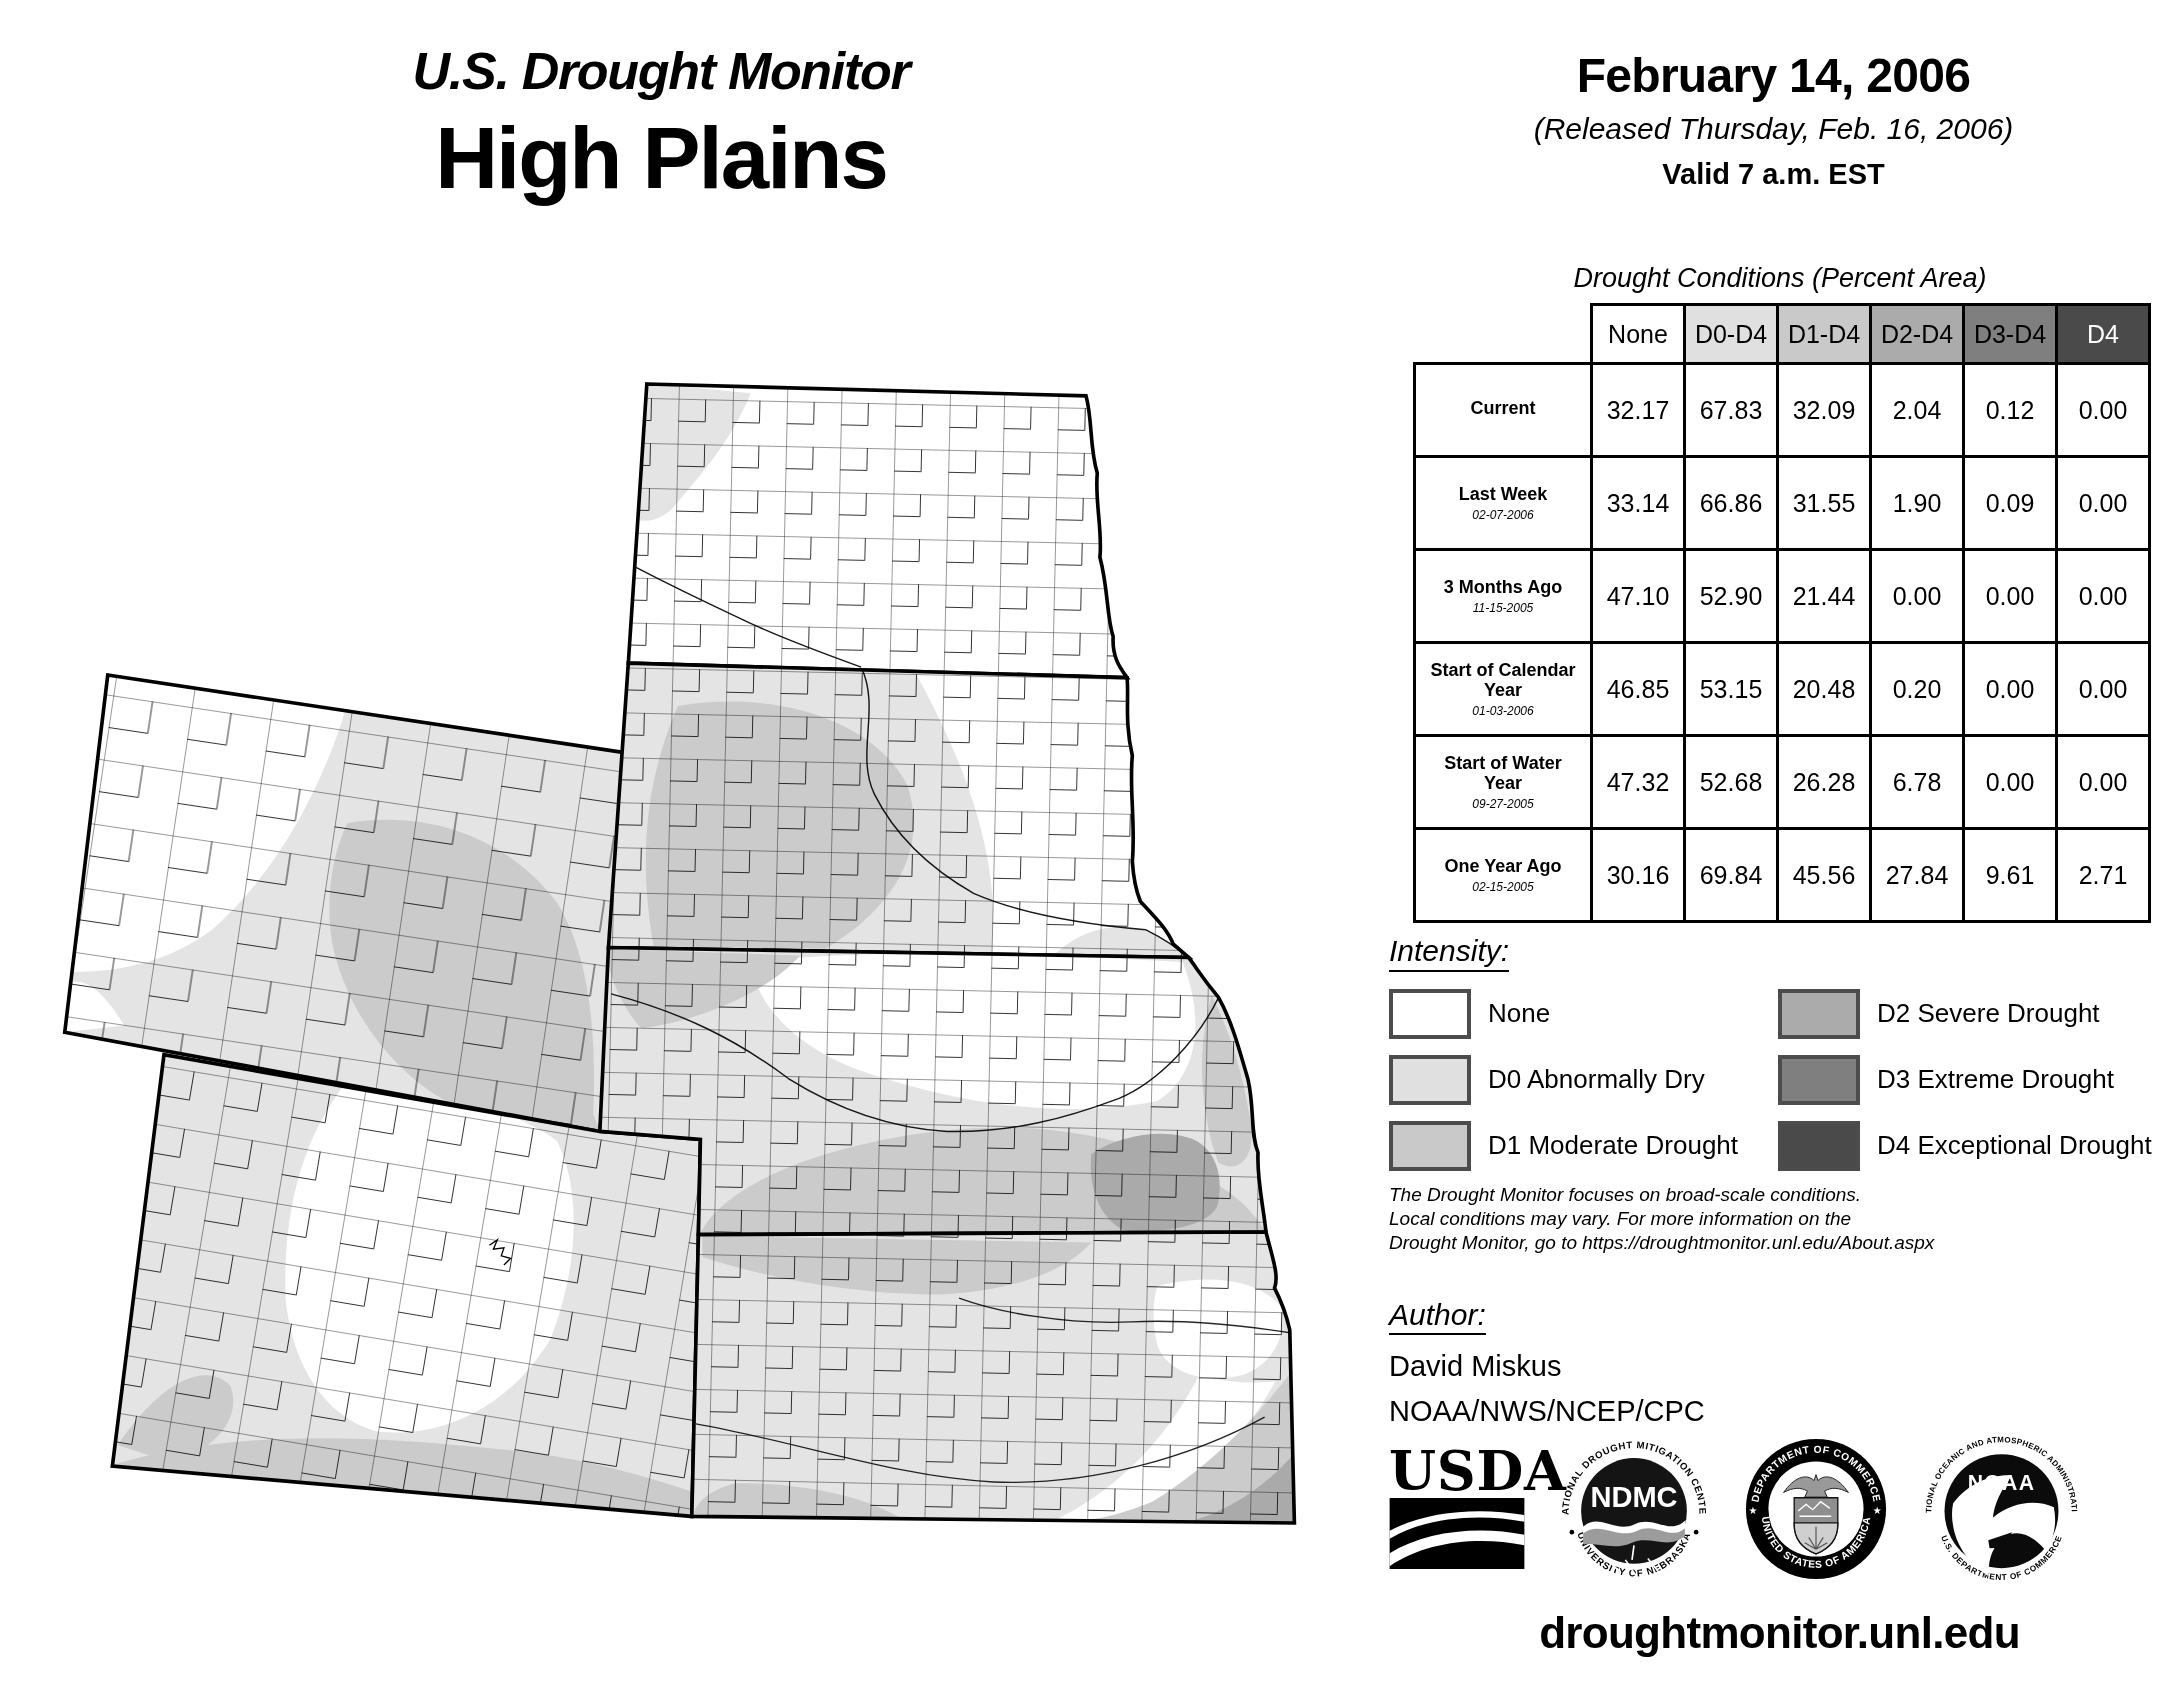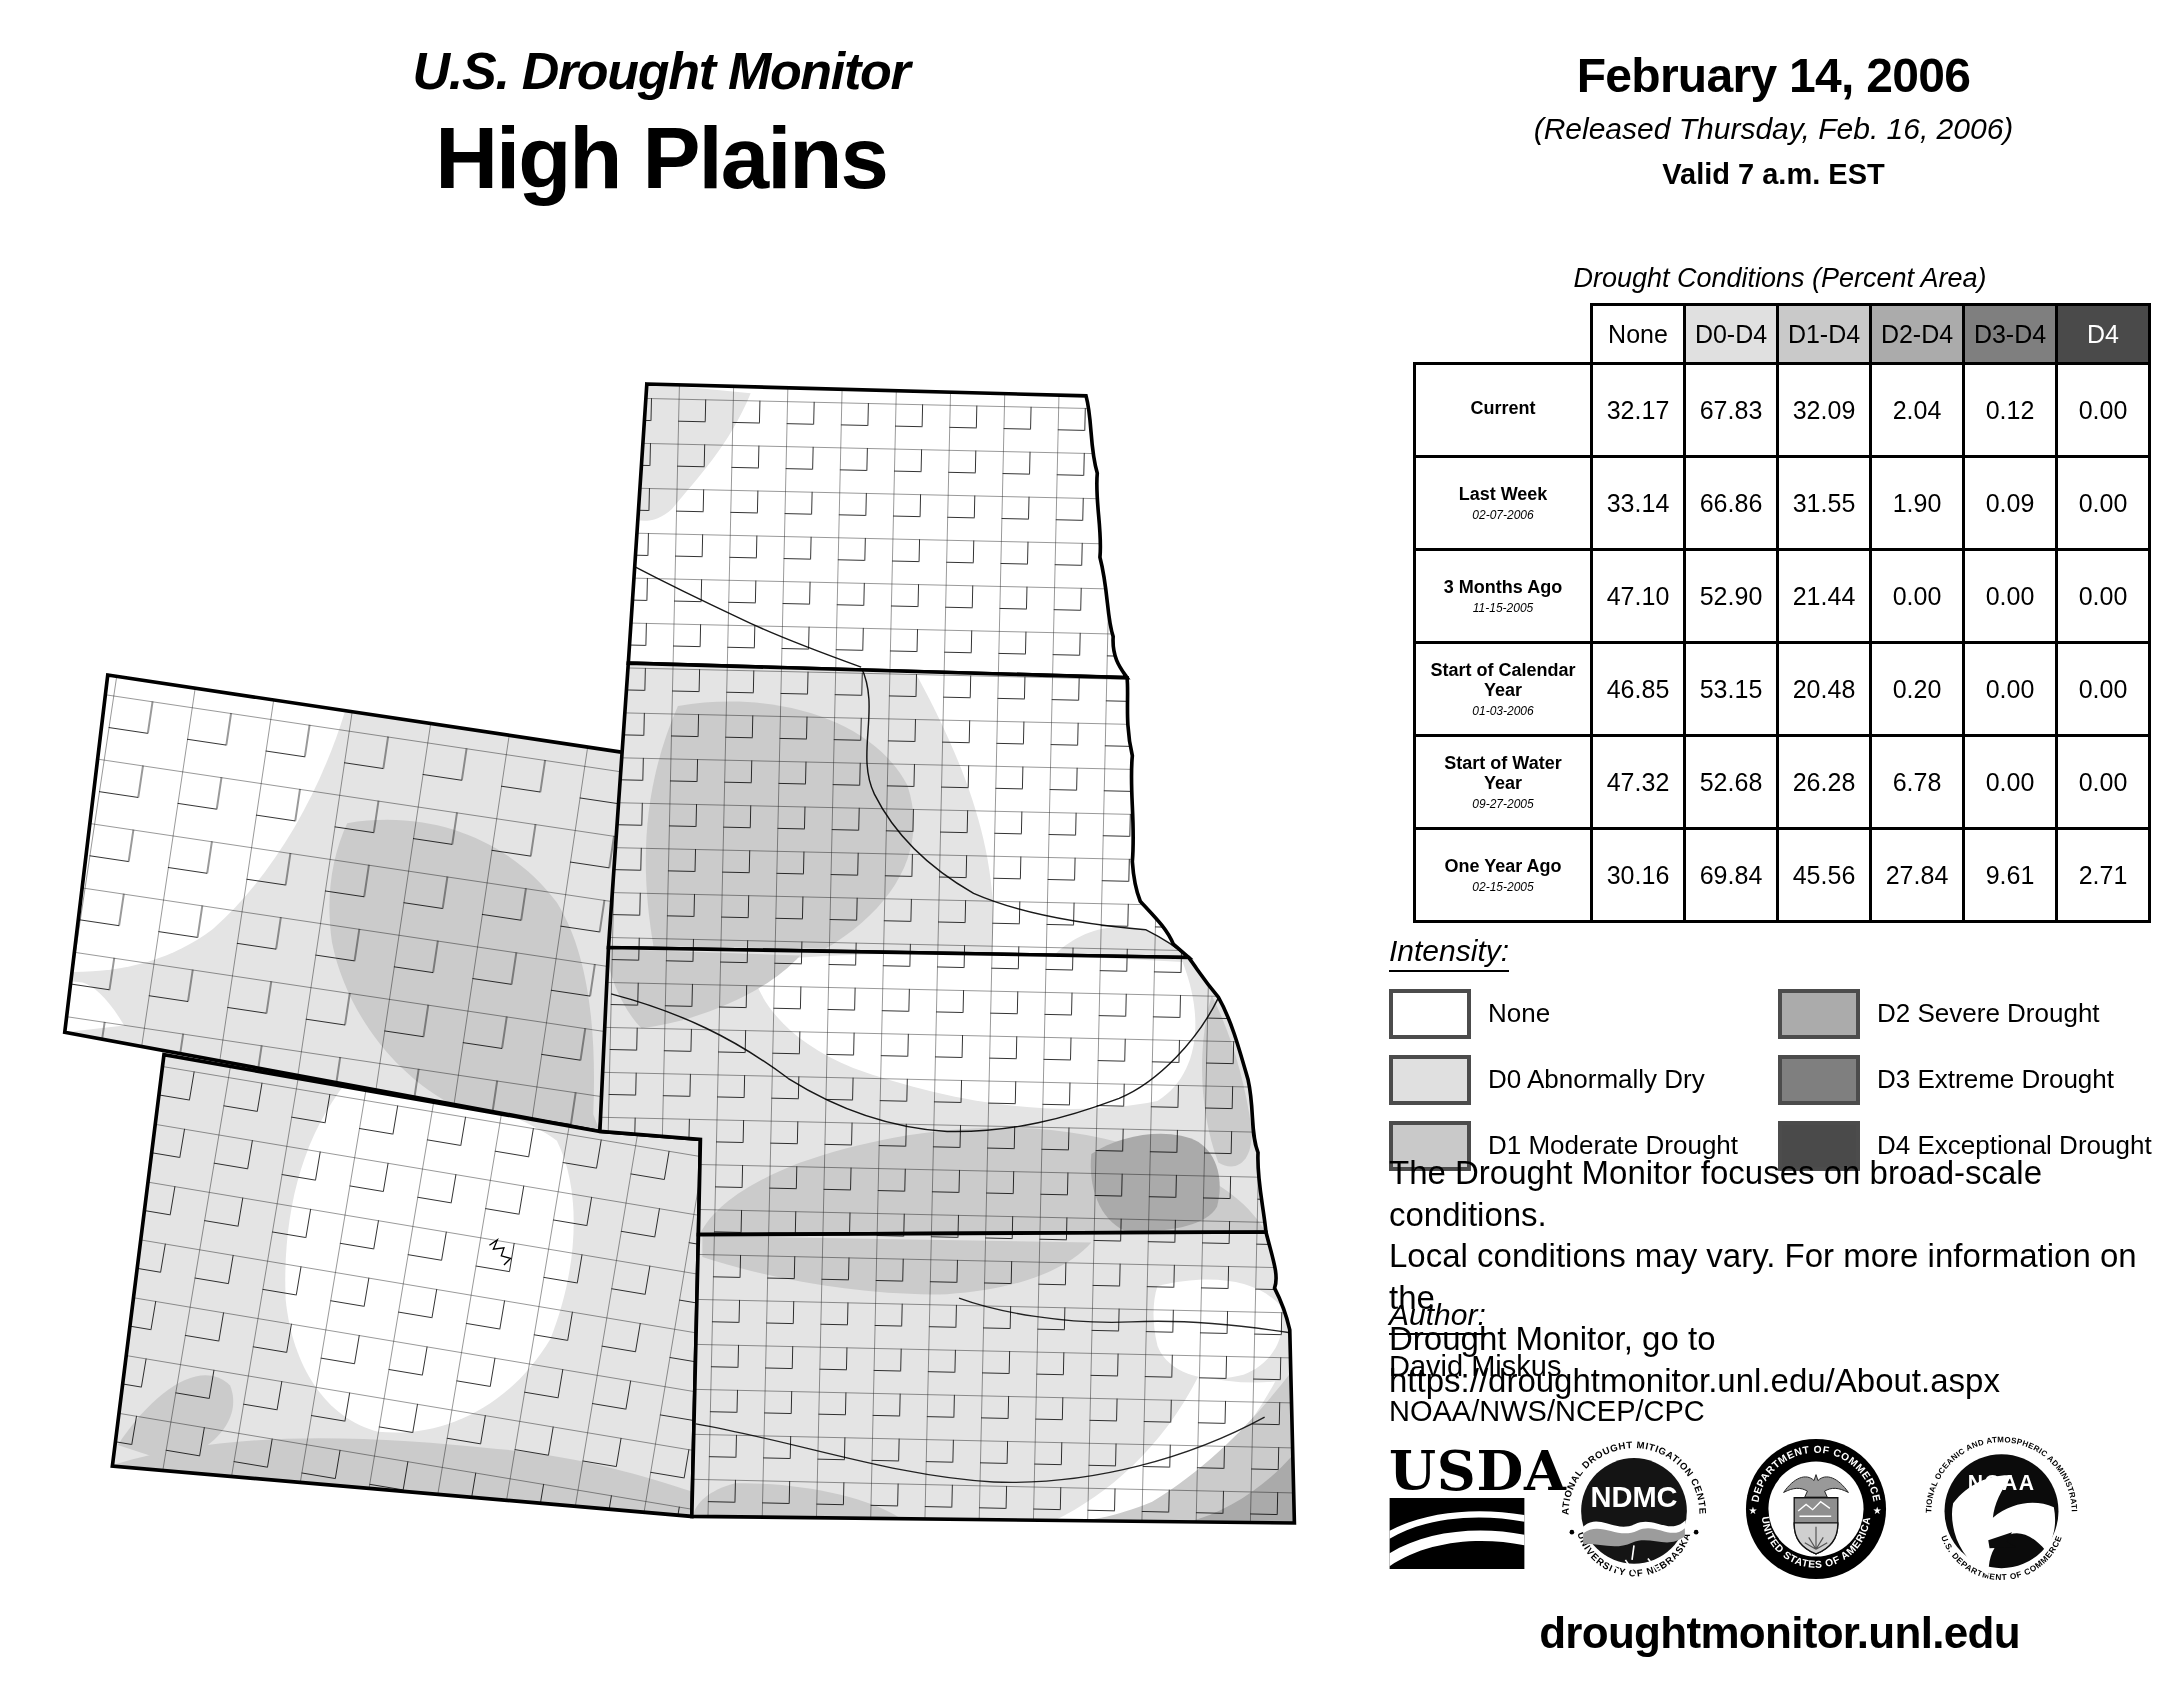--- a/index.html
+++ b/index.html
@@ -38,21 +38,21 @@
   .legend{position:absolute;left:1389px;top:934px;width:774px;}
   .legend-title{font-size:30px;font-style:italic;display:inline-block;border-bottom:2.6px solid #000;padding-bottom:2px;margin-bottom:18.5px;}
   .legend-grid{display:grid;grid-template-columns:389px auto;grid-template-rows:repeat(3,1fr);grid-auto-flow:column;row-gap:20px;}
   .li{display:flex;align-items:center;height:46px;}
   .sw{width:74px;height:42px;border:4px solid #4c4c4c;margin-right:17px;flex:none;}
   .sw0{background:#ffffff;}.sw1{background:#e0e0e0;}.sw2{background:#c9c9c9;}
   .sw3{background:#ababab;}.sw4{background:#7f7f7f;}.sw5{background:#4a4a4a;}
   .li span.lbl{font-size:26px;}
 
   
-  .disclaimer{position:absolute;left:1389px;top:1152px;width:787px;font-size:33px;line-height:1.26;}
+  .disclaimer{position:absolute;left:1389px;top:1183px;width:787px;font-size:19px;font-style:italic;line-height:1.26;}
   .author{position:absolute;left:1389px;top:1298px;}
   .author-title{font-size:30px;font-style:italic;display:inline-block;border-bottom:2.6px solid #000;padding-bottom:1.3px;}
   .author-name{font-size:29px;margin-top:14.6px;}
   .author-org{font-size:29px;margin-top:12px;}
 
   
   .logos{position:absolute;left:1389px;top:1429px;display:flex;align-items:center;gap:30px;}
   .usda{width:139px;text-align:left;}
   .usda-word{font-family:"DejaVu Serif","Liberation Serif",serif;font-weight:bold;font-size:54px;letter-spacing:0.7px;line-height:.95;}
 

